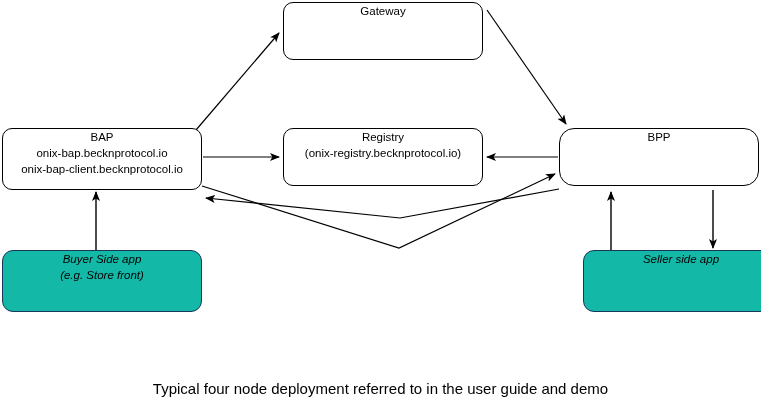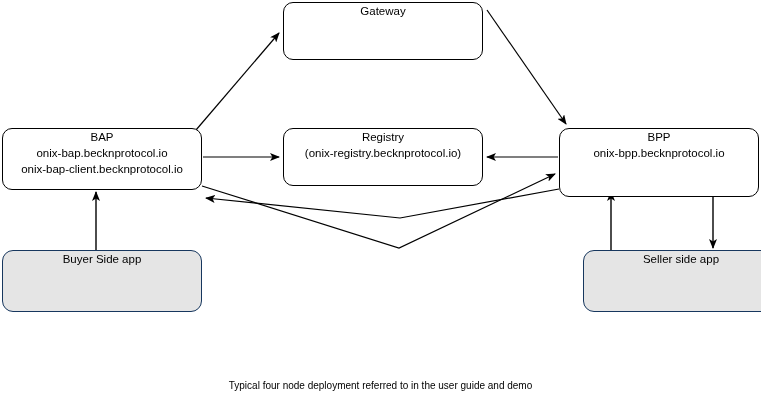--- a/index.html
+++ b/index.html
@@ -42,37 +42,38 @@
     text-align: center;
     color: #000000;
     font-size: 11.5px;
     line-height: 16px;
     z-index: 2;
   }
   .node .line1 { white-space: nowrap; }
   .node .line2 { white-space: nowrap; }
   .node .line3 { white-space: nowrap; }
   .node.shaded {
-    background: #e5e5e5;
+    background: #14b8a6;
     border: 1.2px solid #17375e;
     border-radius: 11px;
+    font-style: italic;
   }
   #node-gateway { left: 283px; top: 2px;   width: 200px; height: 58px; }
   #node-bap     { left: 2px;   top: 128px; width: 200px; height: 62px; }
   #node-registry{ left: 283px; top: 128px; width: 200px; height: 58px; }
-  #node-bpp     { left: 559px; top: 128px; width: 200px; height: 69px; }
+  #node-bpp     { left: 559px; top: 128px; width: 200px; height: 58px; border-radius: 15px; }
   #node-buyer   { left: 2px;   top: 250px; width: 200px; height: 62px; }
   #node-seller  { left: 559px; top: 250px; width: 196px; height: 62px; margin-left: 24px; }
   .caption {
     position: absolute;
     left: 0;
     top: 380px;
     width: 761px;
     text-align: center;
-    font-size: 10px;
+    font-size: 15px;
     color: #000000;
     z-index: 2;
   }
 </style>
 </head>
 <body>
 
 <div id="canvas">
 
   <svg class="edges" viewBox="0 0 761 411" width="761" height="411">
@@ -111,25 +112,25 @@
   </div>
 
   <div class="node" id="node-bap">
     <span class="line1">BAP</span>
     <span class="line2">onix-bap.becknprotocol.io</span>
     <span class="line3">onix-bap-client.becknprotocol.io</span>
   </div>
 
   <div class="node" id="node-bpp">
     <span class="line1">BPP</span>
-    <span class="line2">onix-bpp.becknprotocol.io</span>
   </div>
 
   <div class="node shaded" id="node-buyer">
     <span class="line1">Buyer Side app</span>
+    <span class="line2">(e.g. Store front)</span>
   </div>
 
   <div class="node shaded" id="node-seller">
     <span class="line1">Seller side app</span>
   </div>
 
   <div class="caption">Typical four node deployment referred to in the user guide and demo</div>
 
 </div>
 

